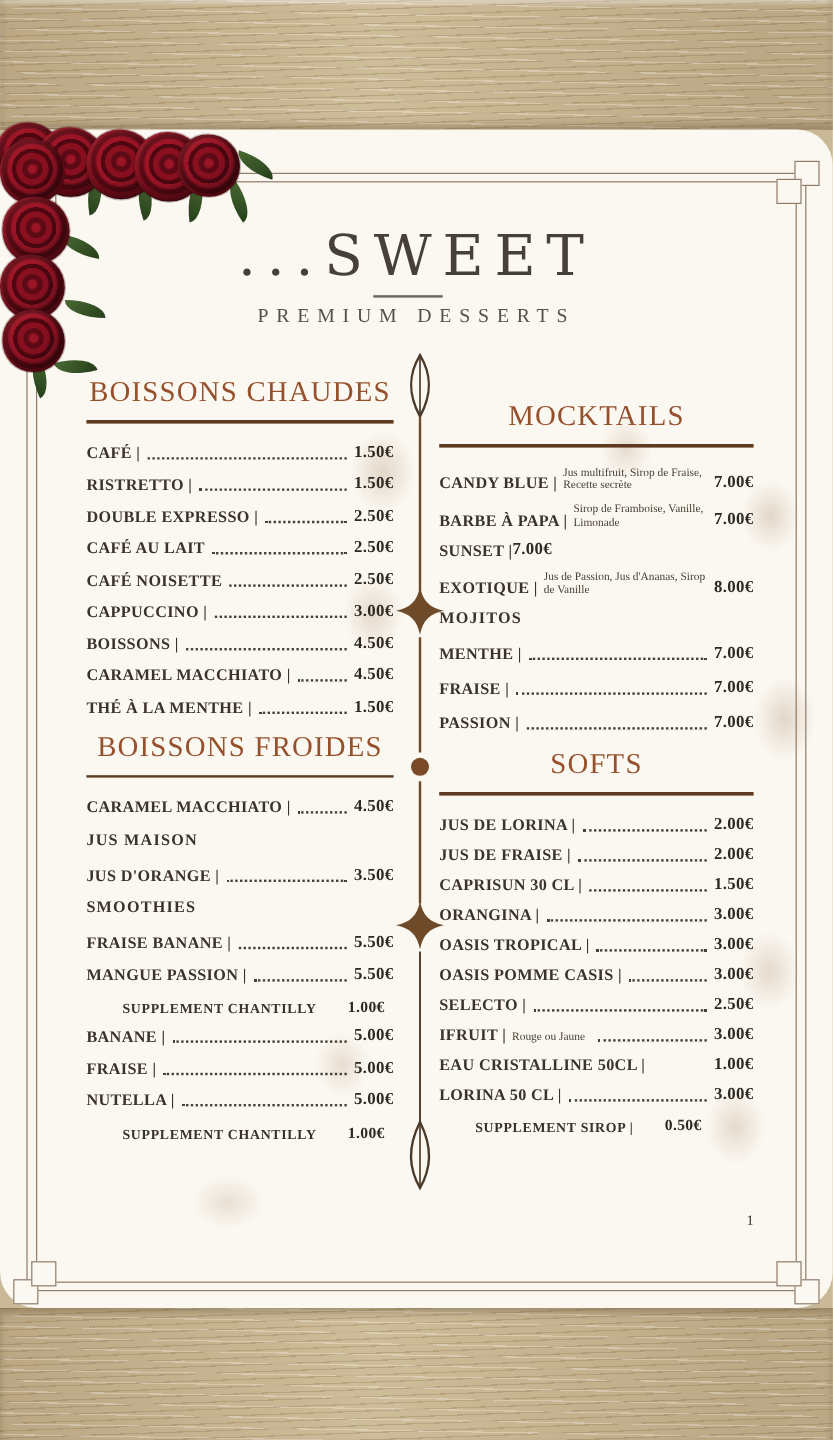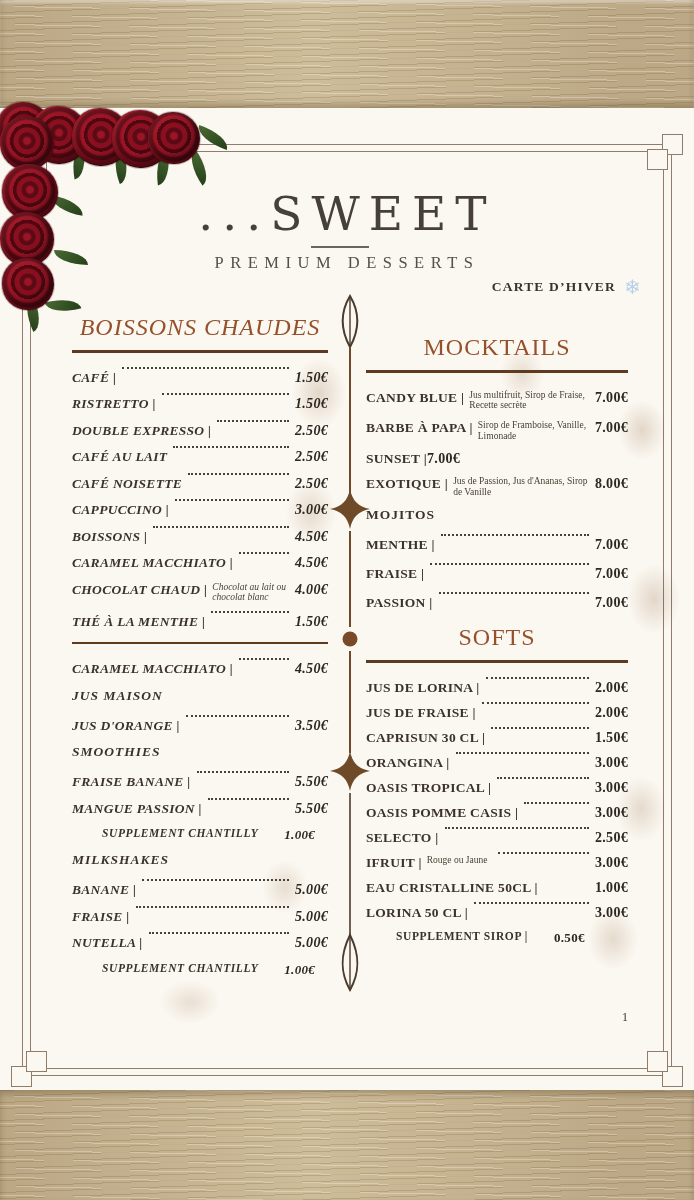--- a/index.html
+++ b/index.html
@@ -9,21 +9,21 @@
   
   .wood{position:absolute;left:0;right:0;background-color:#c7b694;
     background-image:
       repeating-linear-gradient(178deg, rgba(110,85,50,.22) 0 1px, rgba(0,0,0,0) 1px 6px),
       repeating-linear-gradient(181deg, rgba(255,255,255,.28) 0 1px, rgba(0,0,0,0) 1px 9px),
       linear-gradient(90deg, rgba(145,115,70,.22), rgba(228,210,170,.25) 45%, rgba(150,120,78,.22) 90%);}
   .wood-top{top:0;height:108px;box-shadow:inset 0 -4px 6px rgba(90,70,40,.35), inset 0 3px 3px rgba(255,255,255,.4);}
   .wood-bottom{top:1090px;height:110px;box-shadow:inset 0 4px 6px rgba(90,70,40,.35);}
 
   
-  .paper{position:absolute;top:108px;left:0;right:0;height:982px;background:#fbf8f1;}
+  .paper{position:absolute;top:108px;left:0;right:0;height:982px;background:#fbf8f1;border-radius:30px;}
 
   
   .speckles{position:absolute;inset:0;pointer-events:none;background-repeat:no-repeat;
     background-image:
       radial-gradient(closest-side, rgba(130,80,40,.20), rgba(130,80,40,0)),
       radial-gradient(closest-side, rgba(130,80,40,.20), rgba(130,80,40,0)),
       radial-gradient(closest-side, rgba(130,80,40,.18), rgba(130,80,40,0)),
       radial-gradient(closest-side, rgba(130,80,40,.20), rgba(130,80,40,0)),
       radial-gradient(closest-side, rgba(130,80,40,.16), rgba(130,80,40,0)),
       radial-gradient(closest-side, rgba(130,80,40,.18), rgba(130,80,40,0)),
@@ -58,27 +58,27 @@
   .subtitle{margin-top:12px;font-size:16.5px;letter-spacing:6.5px;color:#54504a;}
   .season{position:absolute;top:167px;right:52px;z-index:2;font-weight:700;font-size:13.5px;
     letter-spacing:1.2px;color:#3a332c;display:flex;align-items:center;gap:8px;}
   .snow{font-size:20px;color:#b7d0ea;font-weight:400;}
 
   
   .divider{position:absolute;left:328px;top:185px;z-index:2;}
 
   
   .col{position:absolute;top:206px;z-index:2;color:#3a322b;}
-  .col-left{left:72px;width:256px;font-style:italic;}
+  .col-left{left:72px;width:256px;}
   .col-right{left:366px;width:262px;margin-top:20px;}
   .section{margin-bottom:12px;}
   .sec-heading{font-size:24px;letter-spacing:1px;color:#96502c;text-align:center;margin-bottom:9px;}
   .sec-rule{height:2.5px;background:#5e3a20;margin-bottom:17px;}
   .subheading{font-weight:700;font-size:13.5px;letter-spacing:1px;margin:5px 0 14px;}
-  .row{display:flex;align-items:flex-start;margin-bottom:10.5px;}
+  .row{display:flex;align-items:flex-end;margin-bottom:10.5px;}
   .col-right .row{margin-bottom:9px;}
   .col-right .section:first-child .row.hasdots{margin-bottom:13px;}
   .item-name{white-space:nowrap;font-weight:700;font-size:13.5px;letter-spacing:.3px;}
   .item-note{font-size:9.5px;line-height:1.15;color:#4a4136;padding:0 5px;flex:1;}
   .row.hasdots .item-note{flex:0 1 auto;}
   .leader{flex:1;margin:0 6px;}
   .row.hasnote:not(.hasdots) .leader{flex:0 0 0;margin:0;}
   .leader.dots{border-bottom:2px dotted #45423a;height:0;transform:translateY(-3px);}
   .item-price{white-space:nowrap;font-weight:700;font-size:14px;letter-spacing:.3px;color:#2e2822;}
   .row.sup{padding-left:30px;margin-bottom:9px;}
@@ -137,24 +137,20 @@
       <div class="rose" style="left:2px;top:62px;width:56px;height:56px;"></div>
       <div class="rose" style="left:0px;top:110px;width:54px;height:54px;"></div>
       <div class="rose" style="left:2px;top:156px;width:52px;height:52px;"></div>
     </div>
 
     <div class="title-block">
       <div class="title"><span>...</span><span>S</span><span class="wchar">W</span><span>EET</span></div>
       <div class="subtitle">PREMIUM DESSERTS</div>
     </div>
 
-    <div class="season">
-      <span>CARTE D’HIVER</span>
-      <span class="snow">❄</span>
-    </div>
 
     <svg class="divider" width="44" height="700" viewBox="0 0 44 700">
       <path d="M22 3 C31 18 33 34 22 54 C11 34 13 18 22 3 Z" fill="none" stroke="#4a3b2c" stroke-width="2"></path>
       <line x1="22" y1="3" x2="22" y2="54" stroke="#4a3b2c" stroke-width="1.4"></line>
       <line x1="22" y1="54" x2="22" y2="200" stroke="#6f4a28" stroke-width="2"></line>
       <path d="M22 196 C24.5 208 30 213.5 42 216 C30 218.5 24.5 224 22 236 C19.5 224 14 218.5 2 216 C14 213.5 19.5 208 22 196 Z" fill="#6f4a28"></path>
       <line x1="22" y1="238" x2="22" y2="334" stroke="#6f4a28" stroke-width="2"></line>
       <circle cx="22" cy="346" r="7.5" fill="#7a4a28"></circle>
       <line x1="22" y1="358" x2="22" y2="460" stroke="#6f4a28" stroke-width="2"></line>
       <path d="M22 458 C24.5 470 30 475.5 42 478 C30 480.5 24.5 486 22 498 C19.5 486 14 480.5 2 478 C14 475.5 19.5 470 22 458 Z" fill="#6f4a28"></path>
@@ -200,33 +196,28 @@
           <div class="row hasdots">
             <div class="item-name">BOISSONS |</div>
             <div class="leader dots"></div>
             <div class="item-price">4.50€</div>
           </div>
           <div class="row hasdots">
             <div class="item-name">CARAMEL MACCHIATO |</div>
             <div class="leader dots"></div>
             <div class="item-price">4.50€</div>
           </div>
-          <div class="row hasnote">
-            <div class="item-name">CHOCOLAT CHAUD |</div>
-            <div class="item-note">Chocolat au lait ou chocolat blanc</div>
-            <div class="leader"></div>
-            <div class="item-price">4.00€</div>
-          </div>
           <div class="row hasdots">
             <div class="item-name">THÉ À LA MENTHE |</div>
             <div class="leader dots"></div>
             <div class="item-price">1.50€</div>
           </div>
         </div>
         <div class="section">
+          <div class="sec-heading">BOISSONS FROIDES</div>
           <div class="sec-rule"></div>
           <div class="row hasdots">
             <div class="item-name">CARAMEL MACCHIATO |</div>
             <div class="leader dots"></div>
             <div class="item-price">4.50€</div>
           </div>
           <div class="subheading">JUS MAISON</div>
           <div class="row hasdots">
             <div class="item-name">JUS D'ORANGE |</div>
             <div class="leader dots"></div>
@@ -241,21 +232,20 @@
           <div class="row hasdots">
             <div class="item-name">MANGUE PASSION |</div>
             <div class="leader dots"></div>
             <div class="item-price">5.50€</div>
           </div>
           <div class="row sup">
             <div class="item-name">SUPPLEMENT CHANTILLY</div>
             <div class="leader"></div>
             <div class="item-price">1.00€</div>
           </div>
-          <div class="subheading">MILKSHAKES</div>
           <div class="row hasdots">
             <div class="item-name">BANANE |</div>
             <div class="leader dots"></div>
             <div class="item-price">5.00€</div>
           </div>
           <div class="row hasdots">
             <div class="item-name">FRAISE |</div>
             <div class="leader dots"></div>
             <div class="item-price">5.00€</div>
           </div>

